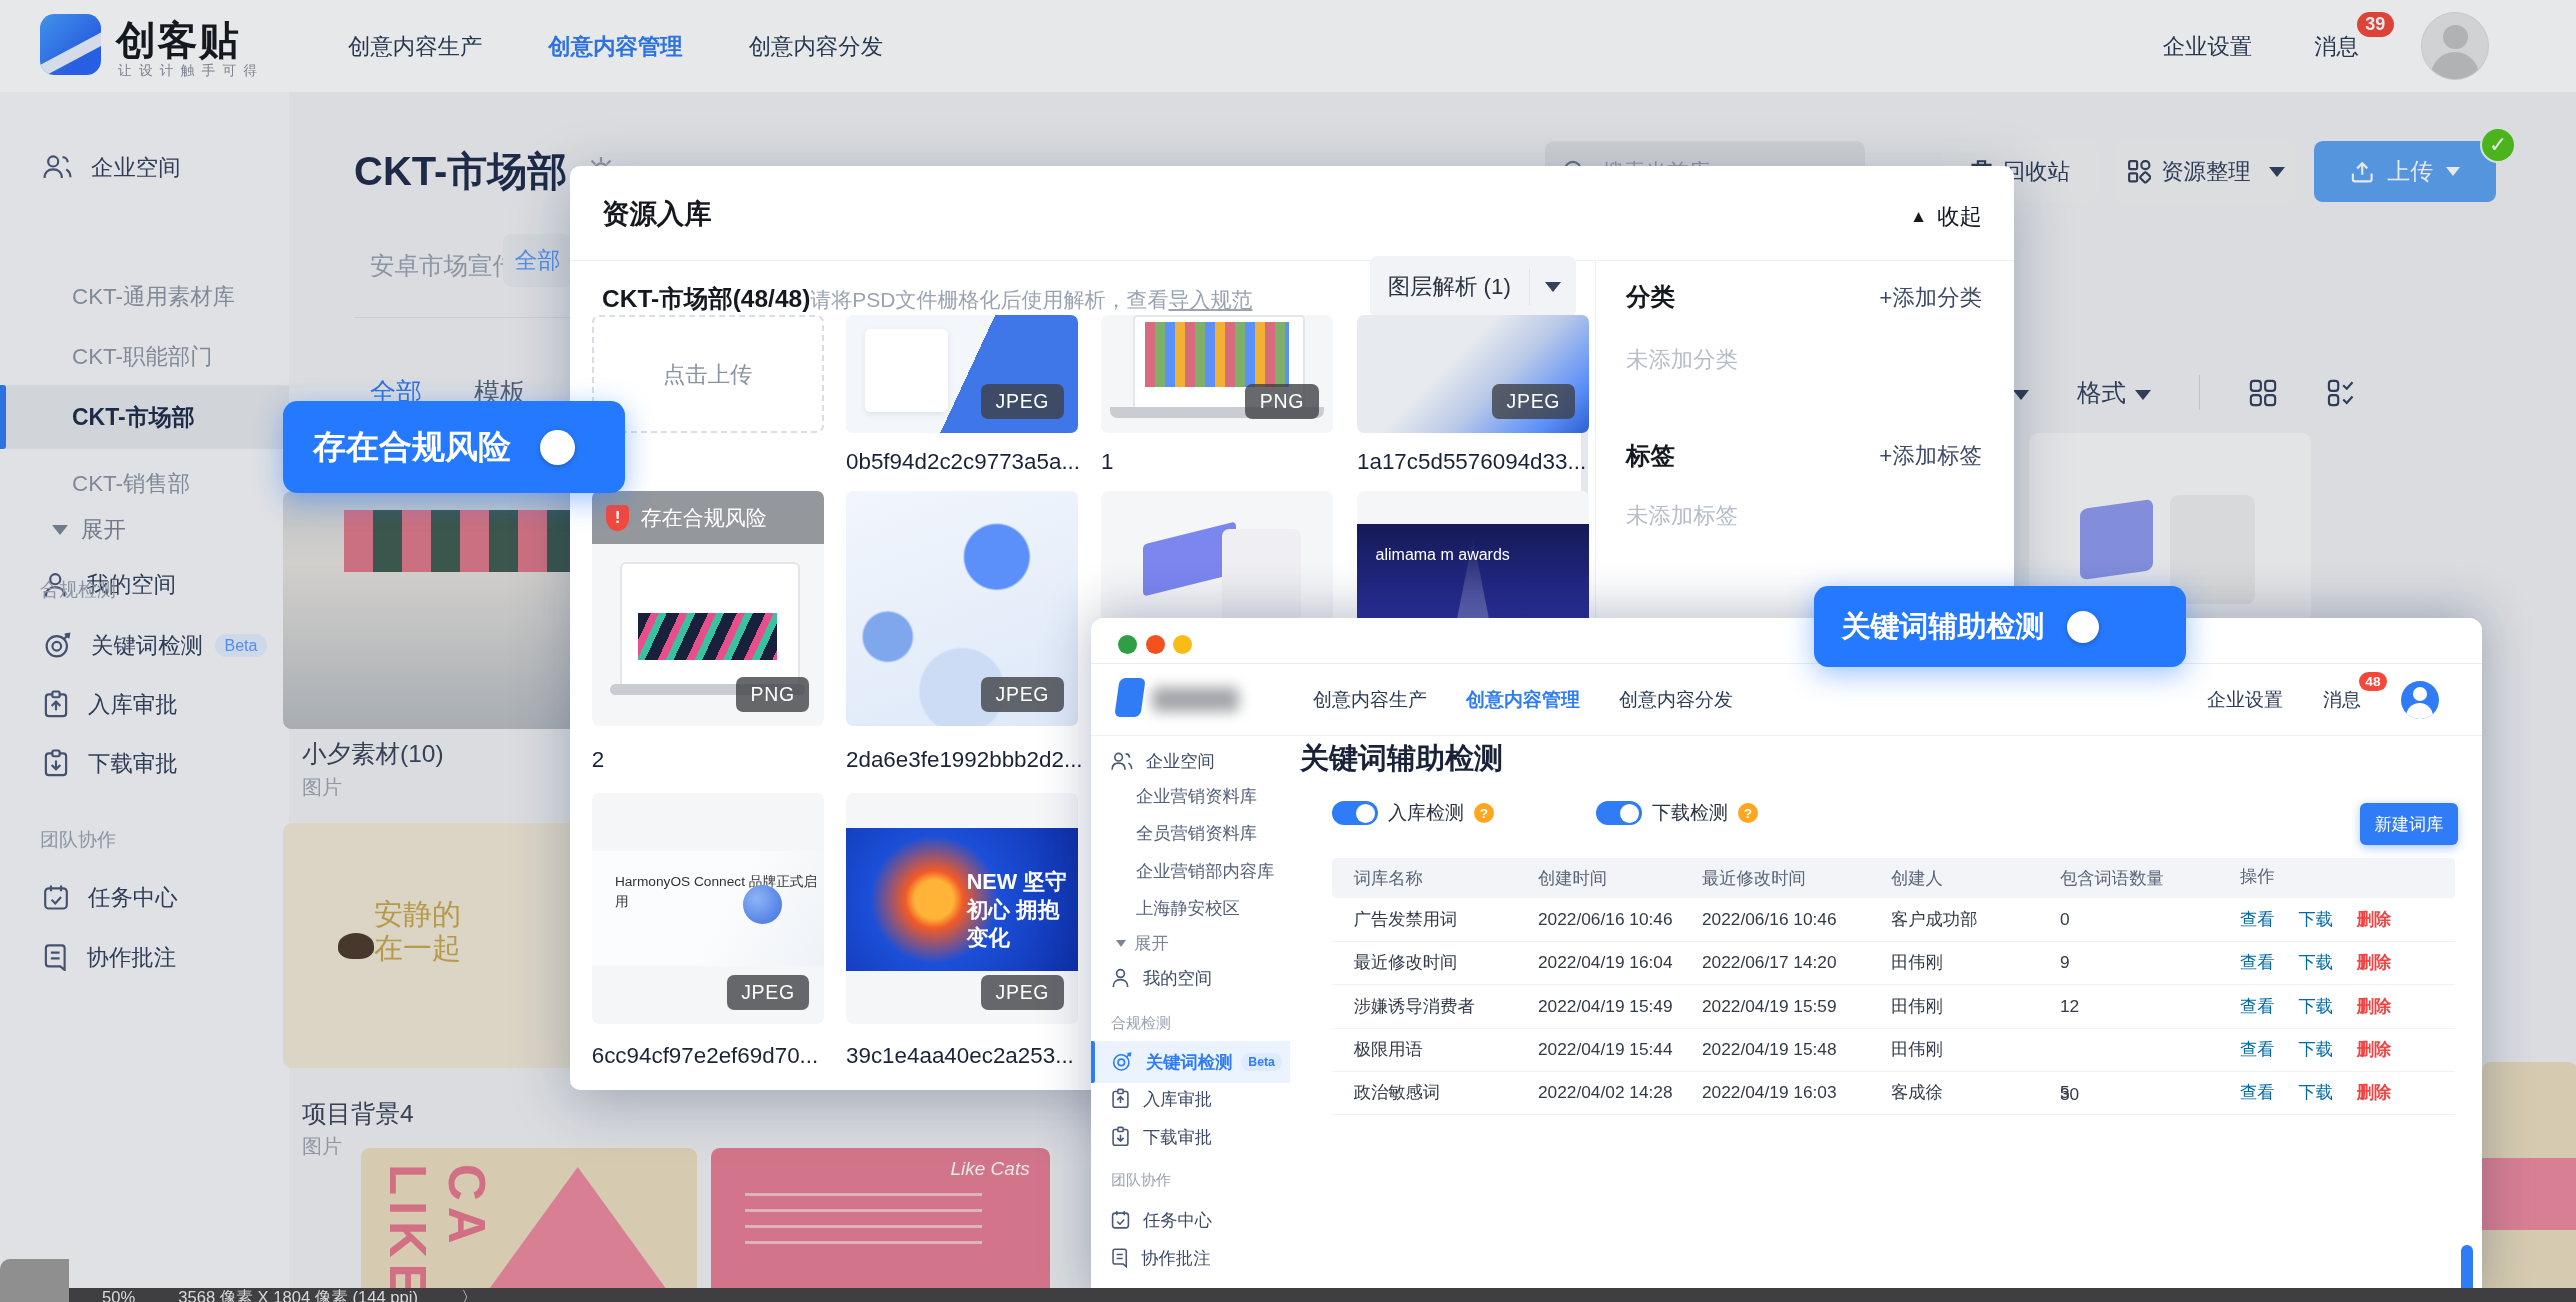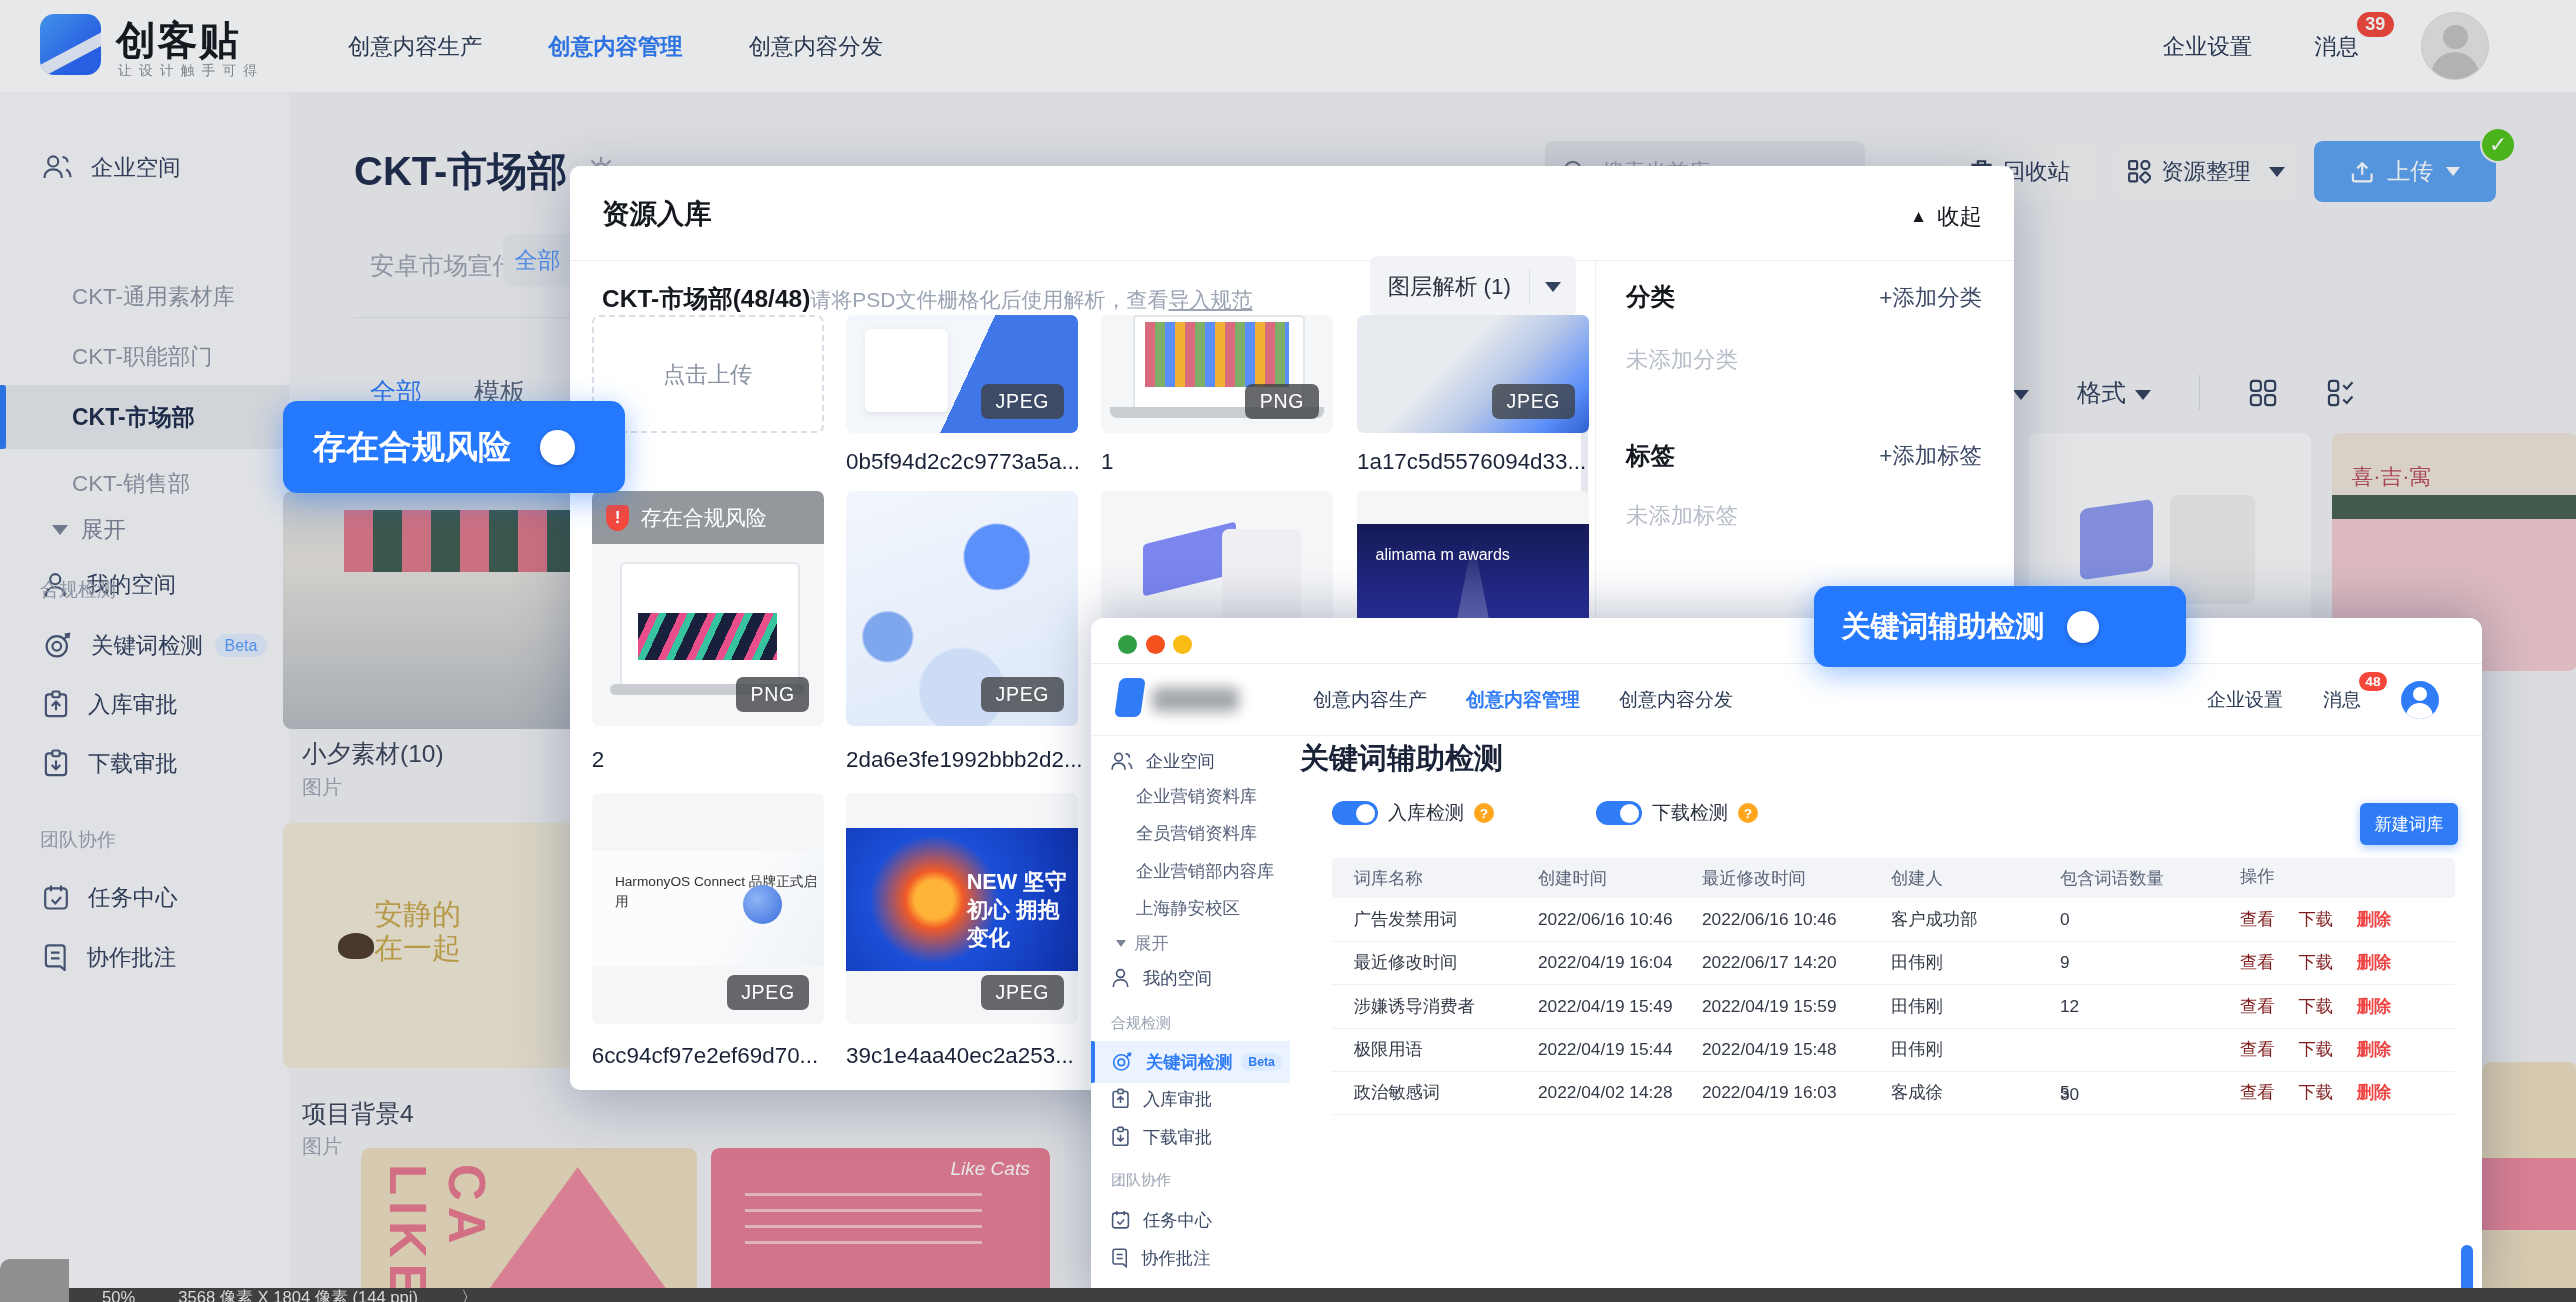--- a/index.html
+++ b/index.html
@@ -110,21 +110,21 @@
   .toggle:after{content:"";position:absolute;right:2.9px;top:2.9px;width:19px;height:19px;border-radius:50%;background:#fff;}
   .qmark{width:20px;height:20px;border-radius:50%;background:#ffa61e;color:#fff;font-size:13.7px;font-weight:bold;
          display:flex;align-items:center;justify-content:center;flex:none;}
   .trow{display:flex;align-items:center;gap:10px;font-size:19px;color:#2b3340;}
   .newbtn{position:absolute;left:1269px;top:185px;width:98px;height:42px;background:#2f7cf6;color:#fff;font-size:17.3px;
           border-radius:5.8px;display:flex;align-items:center;justify-content:center;box-shadow:0 2.9px 10px rgba(47,124,246,.4);}
   .thead{position:absolute;left:241px;top:240px;width:1123px;height:40px;background:#f2f4f7;border-radius:4.3px;}
   .th{position:absolute;top:0;height:40px;line-height:40px;font-size:17.3px;color:#5a6478;}
   .trow-line{position:absolute;left:241px;width:1123px;height:43px;border-bottom:0.7px solid #f0f1f4;}
   .td{position:absolute;top:0;height:43px;line-height:43px;font-size:17.3px;color:#333a47;white-space:nowrap;}
-  .alink{color:#7f1d1d;margin-right:19px;margin-top:40px;}
+  .alink{color:#0369a1;margin-right:19px;margin-top:40px;}
   .dlink{color:#ef4444;font-weight:bold;}
   .wscroll{position:absolute;left:1370px;top:627px;width:11.6px;height:51px;background:#2f7cf6;border-radius:5.8px;}
   
   .callout{position:absolute;background:#2579ff;border-radius:14.4px;display:flex;align-items:center;z-index:80;
            color:#fff;font-weight:bold;box-shadow:0 7.2px 29px rgba(37,121,255,.45);}
   .callout .dotw{background:#fff;border-radius:50%;box-shadow:0 1.4px 5.8px rgba(0,0,0,.25);}
   
   .statusbar{position:absolute;left:69px;top:1288px;width:2507px;height:14.4px;background:#3f3f41;z-index:90;overflow:hidden;
              display:flex;align-items:flex-start;gap:43px;color:#d9d9d9;font-size:16.6px;padding-left:33px;line-height:19px;}
   .corner-block{position:absolute;left:0;top:1259px;width:69px;height:43px;background:#8f8f8f;z-index:90;border-radius:10px 0 0 0;}
@@ -343,24 +343,20 @@
     </div>
     <div class="bgcard" style="left:422px;top:1056px;width:339px;height:159px;background:#e87f96;border-radius:8.7px 8.7px 0 0;">
       <div style="position:absolute;left:10%;top:28%;width:70%;height:40%;background:repeating-linear-gradient(180deg,rgba(255,255,255,.55) 0 2.9px,transparent 2.9px 16px);"></div>
       <div style="position:absolute;right:6%;top:6%;color:#fff;font-size:19px;font-style:italic;">Like Cats</div>
     </div>
 
     <div class="bgcard" style="left:1740px;top:341px;width:282px;height:238px;background:#fbfbfc;">
       <div style="position:absolute;left:18%;top:30%;width:26%;height:30%;background:#8f9bf0;border-radius:7.2px;transform:skewY(-8deg);"></div>
       <div style="position:absolute;left:50%;top:26%;width:30%;height:46%;background:#efefef;border-radius:8.7px;"></div>
     </div>
-    <div class="bgcard" style="left:2043px;top:341px;width:245px;height:238px;background:linear-gradient(180deg,#f0e6da 0 35%,#f3ccd2 35% 100%);">
-      <div style="position:absolute;left:0;top:26%;width:100%;height:10%;background:#486153;"></div>
-      <div style="position:absolute;left:8%;top:12%;color:#b84c5c;font-size:21.7px;">喜·吉·寓</div>
-    </div>
     <div class="bgcard" style="left:2193px;top:970px;width:95px;height:240px;background:#ecdfc0;">
       <div style="position:absolute;left:0;top:40%;width:100%;height:30%;background:#ef8ba0;"></div>
     </div>
   </div>
 
   <div class="dim"></div>
 
   <section class="modal">
     <div class="modal-head">
       <div class="modal-title">资源入库</div>

